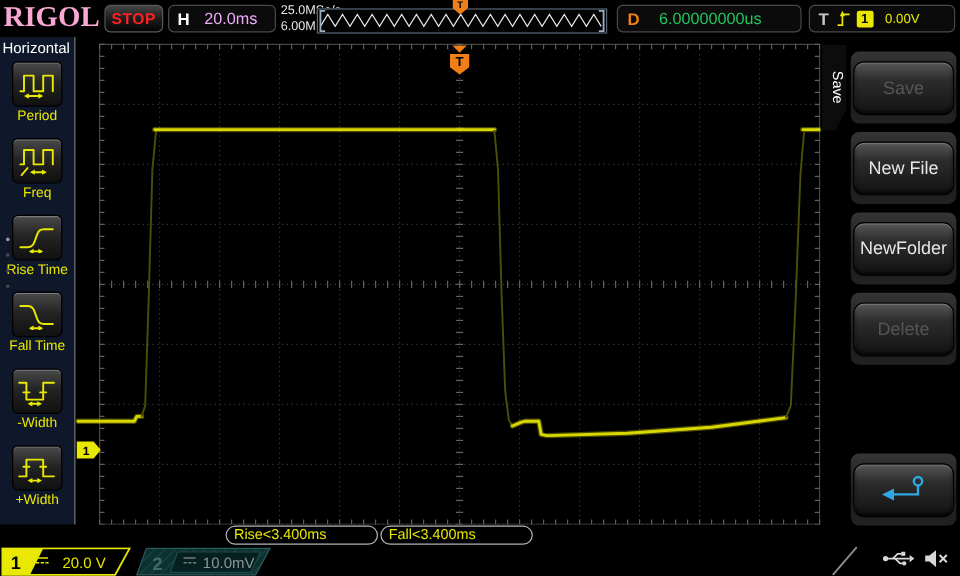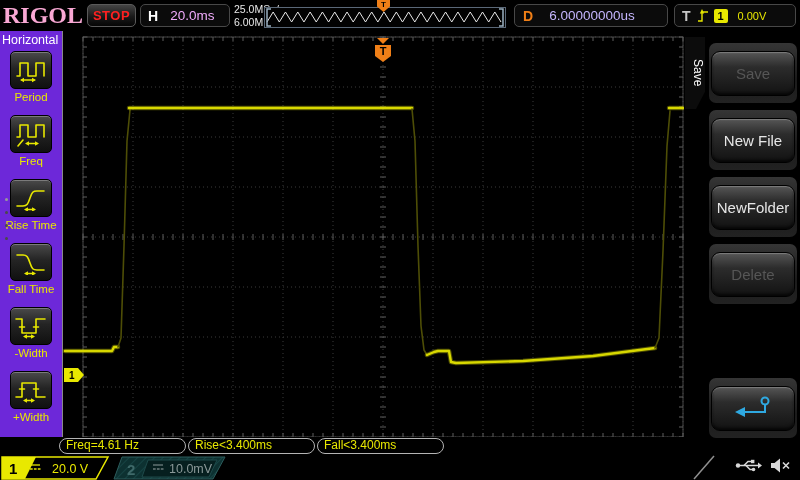--- a/index.html
+++ b/index.html
@@ -19,29 +19,29 @@
   .h-label{font-weight:bold;font-size:14px;color:#fff;margin-left:7px;}
   .h-value{font-size:13.5px;color:#f0abfc;margin-left:12px;}
   .rate{position:absolute;left:234px;top:3px;font-size:10.5px;line-height:12.5px;color:#e8e8e8;}
   .preview{position:absolute;left:264px;top:7px;width:242px;height:21px;background:#020202;
         border:1px solid #5a6878;box-sizing:border-box;}
   .pre-flag{position:absolute;left:377px;top:0px;width:13px;height:12px;background:#f07f17;
         clip-path:polygon(0 0,100% 0,100% 55%,50% 100%,0 55%);
         color:#000;font-size:8px;font-weight:bold;text-align:center;line-height:9px;}
   .d-box{left:514px;width:154px;}
   .d-label{font-weight:bold;font-size:14px;color:#f07f17;margin-left:8px;}
-  .d-value{font-size:13.5px;color:#c4b5fd;margin-left:16px;}
+  .d-value{font-size:13.5px;color:#22c55e;margin-left:16px;}
   .t-box{left:674px;width:122px;}
   .t-label{font-weight:bold;font-size:14px;color:#c8c8c8;margin-left:7px;}
   .t-src{width:14px;height:14px;background:#e8e800;border-radius:2px;color:#000;font-weight:bold;
         font-size:11px;display:flex;align-items:center;justify-content:center;margin-left:5px;}
   .t-level{font-size:11px;color:#e8e800;margin-left:10px;}
   .edge-ic{margin-left:6px;}
   
-  .leftmenu{position:absolute;left:0;top:31px;width:63px;height:406px;background:#6d28d9;
+  .leftmenu{position:absolute;left:0;top:31px;width:63px;height:406px;background:#0f172a;
         border-right:1px solid #8a8a8a;box-sizing:border-box;}
   .lm-title{color:#fff;font-size:12.5px;padding:2px 0 0 2px;height:18px;}
   .lm-item{height:64px;display:flex;flex-direction:column;align-items:center;}
   .lm-btn{width:42px;height:38px;border-radius:5px;border:1px solid #000;box-sizing:border-box;
         background:linear-gradient(180deg,#4a4a4a 0%,#242424 45%,#101010 100%);
         box-shadow:inset 0 1px 0 rgba(255,255,255,.28);
         display:flex;align-items:center;justify-content:center;}
   .lm-label{font-size:11.5px;color:#e8e800;margin-top:2px;white-space:nowrap;}
   .mi{stroke:#e8e800;fill:none;stroke-width:1.6;stroke-linecap:round;stroke-linejoin:round;}
   .mif{fill:#e8e800;stroke:none;}
@@ -587,21 +587,20 @@
             <circle cx="34" cy="7" r="3.5" style="stroke:#2fa9e1;fill:none;stroke-width:2"></circle>
             <path d="M34 10.5 V18 H14" style="stroke:#2fa9e1;fill:none;stroke-width:2"></path>
             <polygon points="14,13 14,23 4,18" style="fill:#2fa9e1"></polygon>
           </svg>
         </button>
           </div>
       </div>
     </div>
   </div>
 
-  <div class="chip" style="left:59px">Freq=4.61 Hz</div>
   <div class="chip" style="left:188px">Rise&lt;3.400ms</div>
   <div class="chip" style="left:317px">Fall&lt;3.400ms</div>
 
   <div class="bottombar">
     <svg width="112" height="24" style="position:absolute;left:0;top:1px">
       <polygon points="2,1 108,1 96,23 2,23" style="fill:#000;stroke:#e8e800;stroke-width:1.5"></polygon>
       <polygon points="2,1 36,1 25,23 2,23" style="fill:#e8e800"></polygon>
       <text x="9" y="18" style="font:bold 15px 'Liberation Sans',sans-serif;fill:#000">1</text>
       <g style="stroke:#e8e800;stroke-width:1.3">
         <path d="M30 9 H40"></path>

